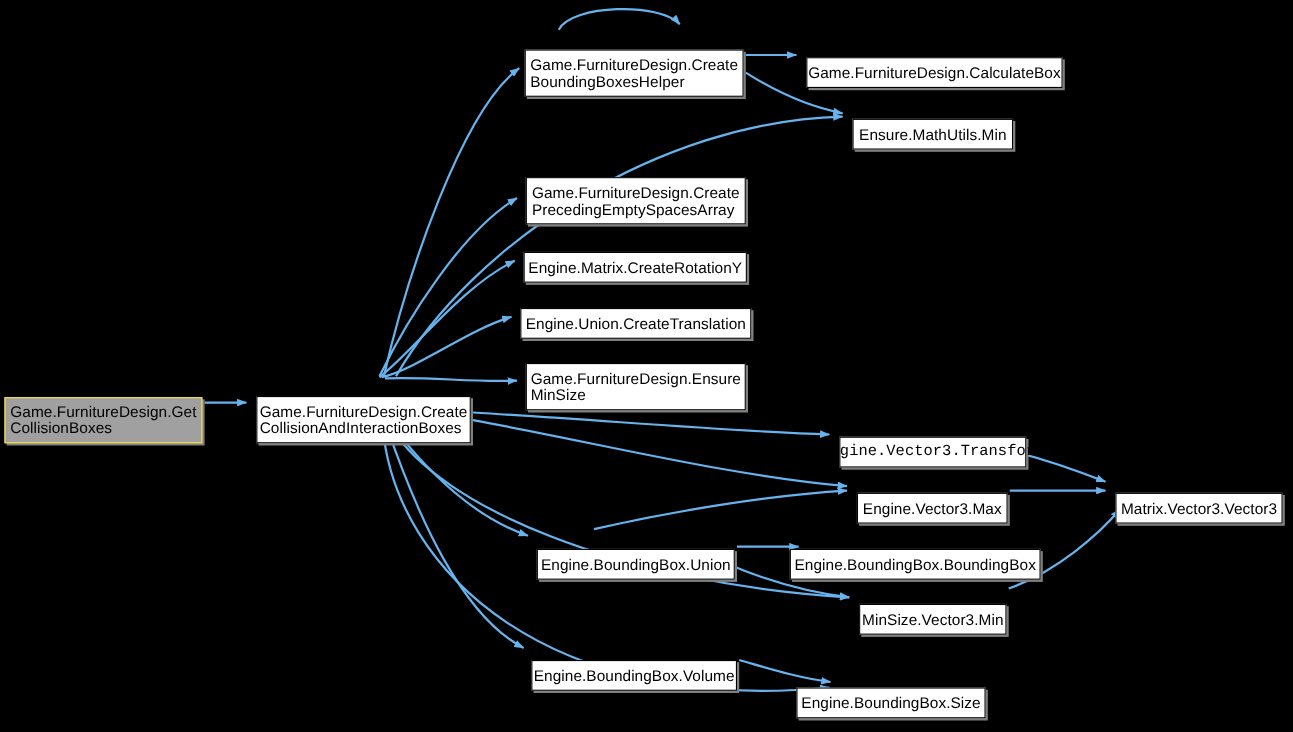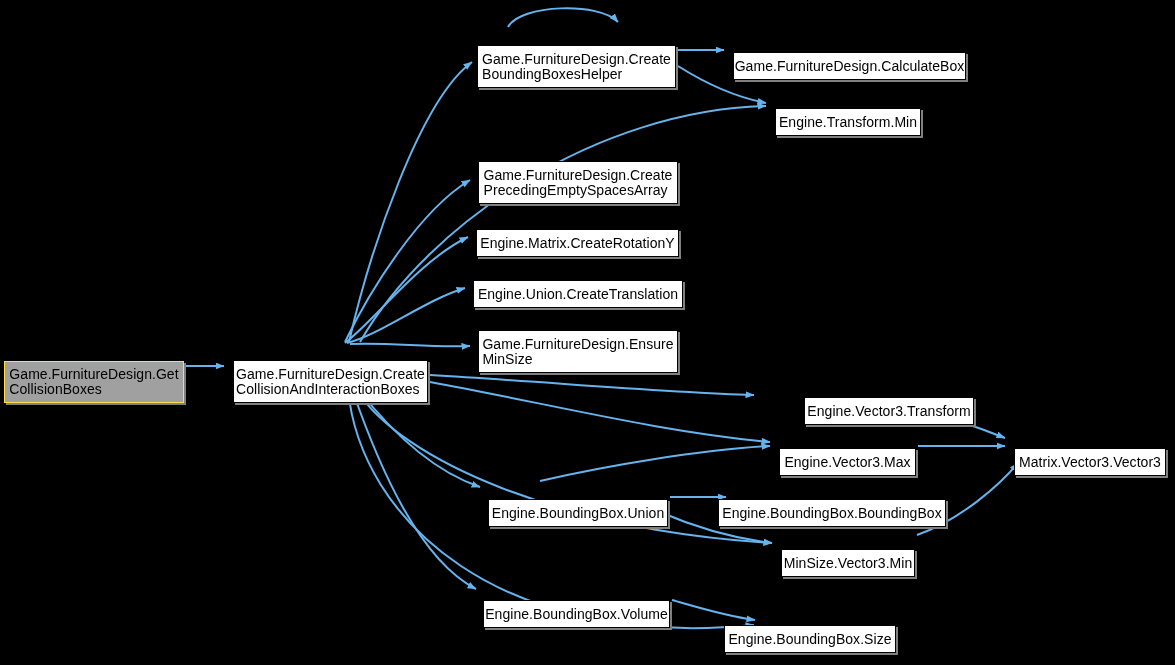--- a/index.html
+++ b/index.html
@@ -89,28 +89,28 @@
   </svg>
 
   <div id="nodes-group">
       <div class="node current" style="left: 4px; top: 345px; width: 180px; height: 42px;"><span class="label">Game.FurnitureDesign.Get
 CollisionBoxes</span></div>
       <div class="node" style="left: 233px; top: 344px; width: 195px; height: 43px;"><span class="label">Game.FurnitureDesign.Create
 CollisionAndInteractionBoxes</span></div>
       <div class="node" style="left: 477px; top: 29px; width: 199px; height: 43px;"><span class="label">Game.FurnitureDesign.Create
 BoundingBoxesHelper</span></div>
       <div class="node" style="left: 733px; top: 36px; width: 233px; height: 28px;"><span class="label">Game.FurnitureDesign.CalculateBox</span></div>
-      <div class="node" style="left: 775px; top: 92px; width: 146px; height: 28px;"><span class="label">Engine.Transform.Min</span></div>
+      <div class="node" style="left: 775px; top: 92px; width: 146px; height: 28px;"><span class="label">Ensure.MathUtils.Min</span></div>
       <div class="node" style="left: 478px; top: 145px; width: 200px; height: 43px;"><span class="label">Game.FurnitureDesign.Create
 PrecedingEmptySpacesArray</span></div>
       <div class="node" style="left: 476px; top: 213px; width: 203px; height: 28px;"><span class="label">Engine.Matrix.CreateRotationY</span></div>
       <div class="node" style="left: 473px; top: 264px; width: 210px; height: 28px;"><span class="label">Engine.Union.CreateTranslation</span></div>
       <div class="node" style="left: 478px; top: 314px; width: 200px; height: 43px;"><span class="label">Game.FurnitureDesign.Ensure
 MinSize</span></div>
-      <div class="node" style="left: 804px; top: 381px; width: 170px; height: 28px;"><span class="label">Engine.Vector3.Transform</span></div>
+      <div class="node" style="left: 763px; top: 381px; width: 170px; height: 28px; font-family: Liberation Mono, monospace;"><span class="label">Engine.Vector3.Transform</span></div>
       <div class="node" style="left: 779px; top: 432px; width: 137px; height: 28px;"><span class="label">Engine.Vector3.Max</span></div>
       <div class="node" style="left: 1014px; top: 432px; width: 152px; height: 28px;"><span class="label">Matrix.Vector3.Vector3</span></div>
       <div class="node" style="left: 488px; top: 483px; width: 180px; height: 28px;"><span class="label">Engine.BoundingBox.Union</span></div>
       <div class="node" style="left: 718px; top: 483px; width: 228px; height: 28px;"><span class="label">Engine.BoundingBox.BoundingBox</span></div>
       <div class="node" style="left: 781px; top: 533px; width: 134px; height: 28px;"><span class="label">MinSize.Vector3.Min</span></div>
       <div class="node" style="left: 483px; top: 584px; width: 187px; height: 28px;"><span class="label">Engine.BoundingBox.Volume</span></div>
       <div class="node" style="left: 724px; top: 609px; width: 172px; height: 28px;"><span class="label">Engine.BoundingBox.Size</span></div>
     </div>
 
 </div>

